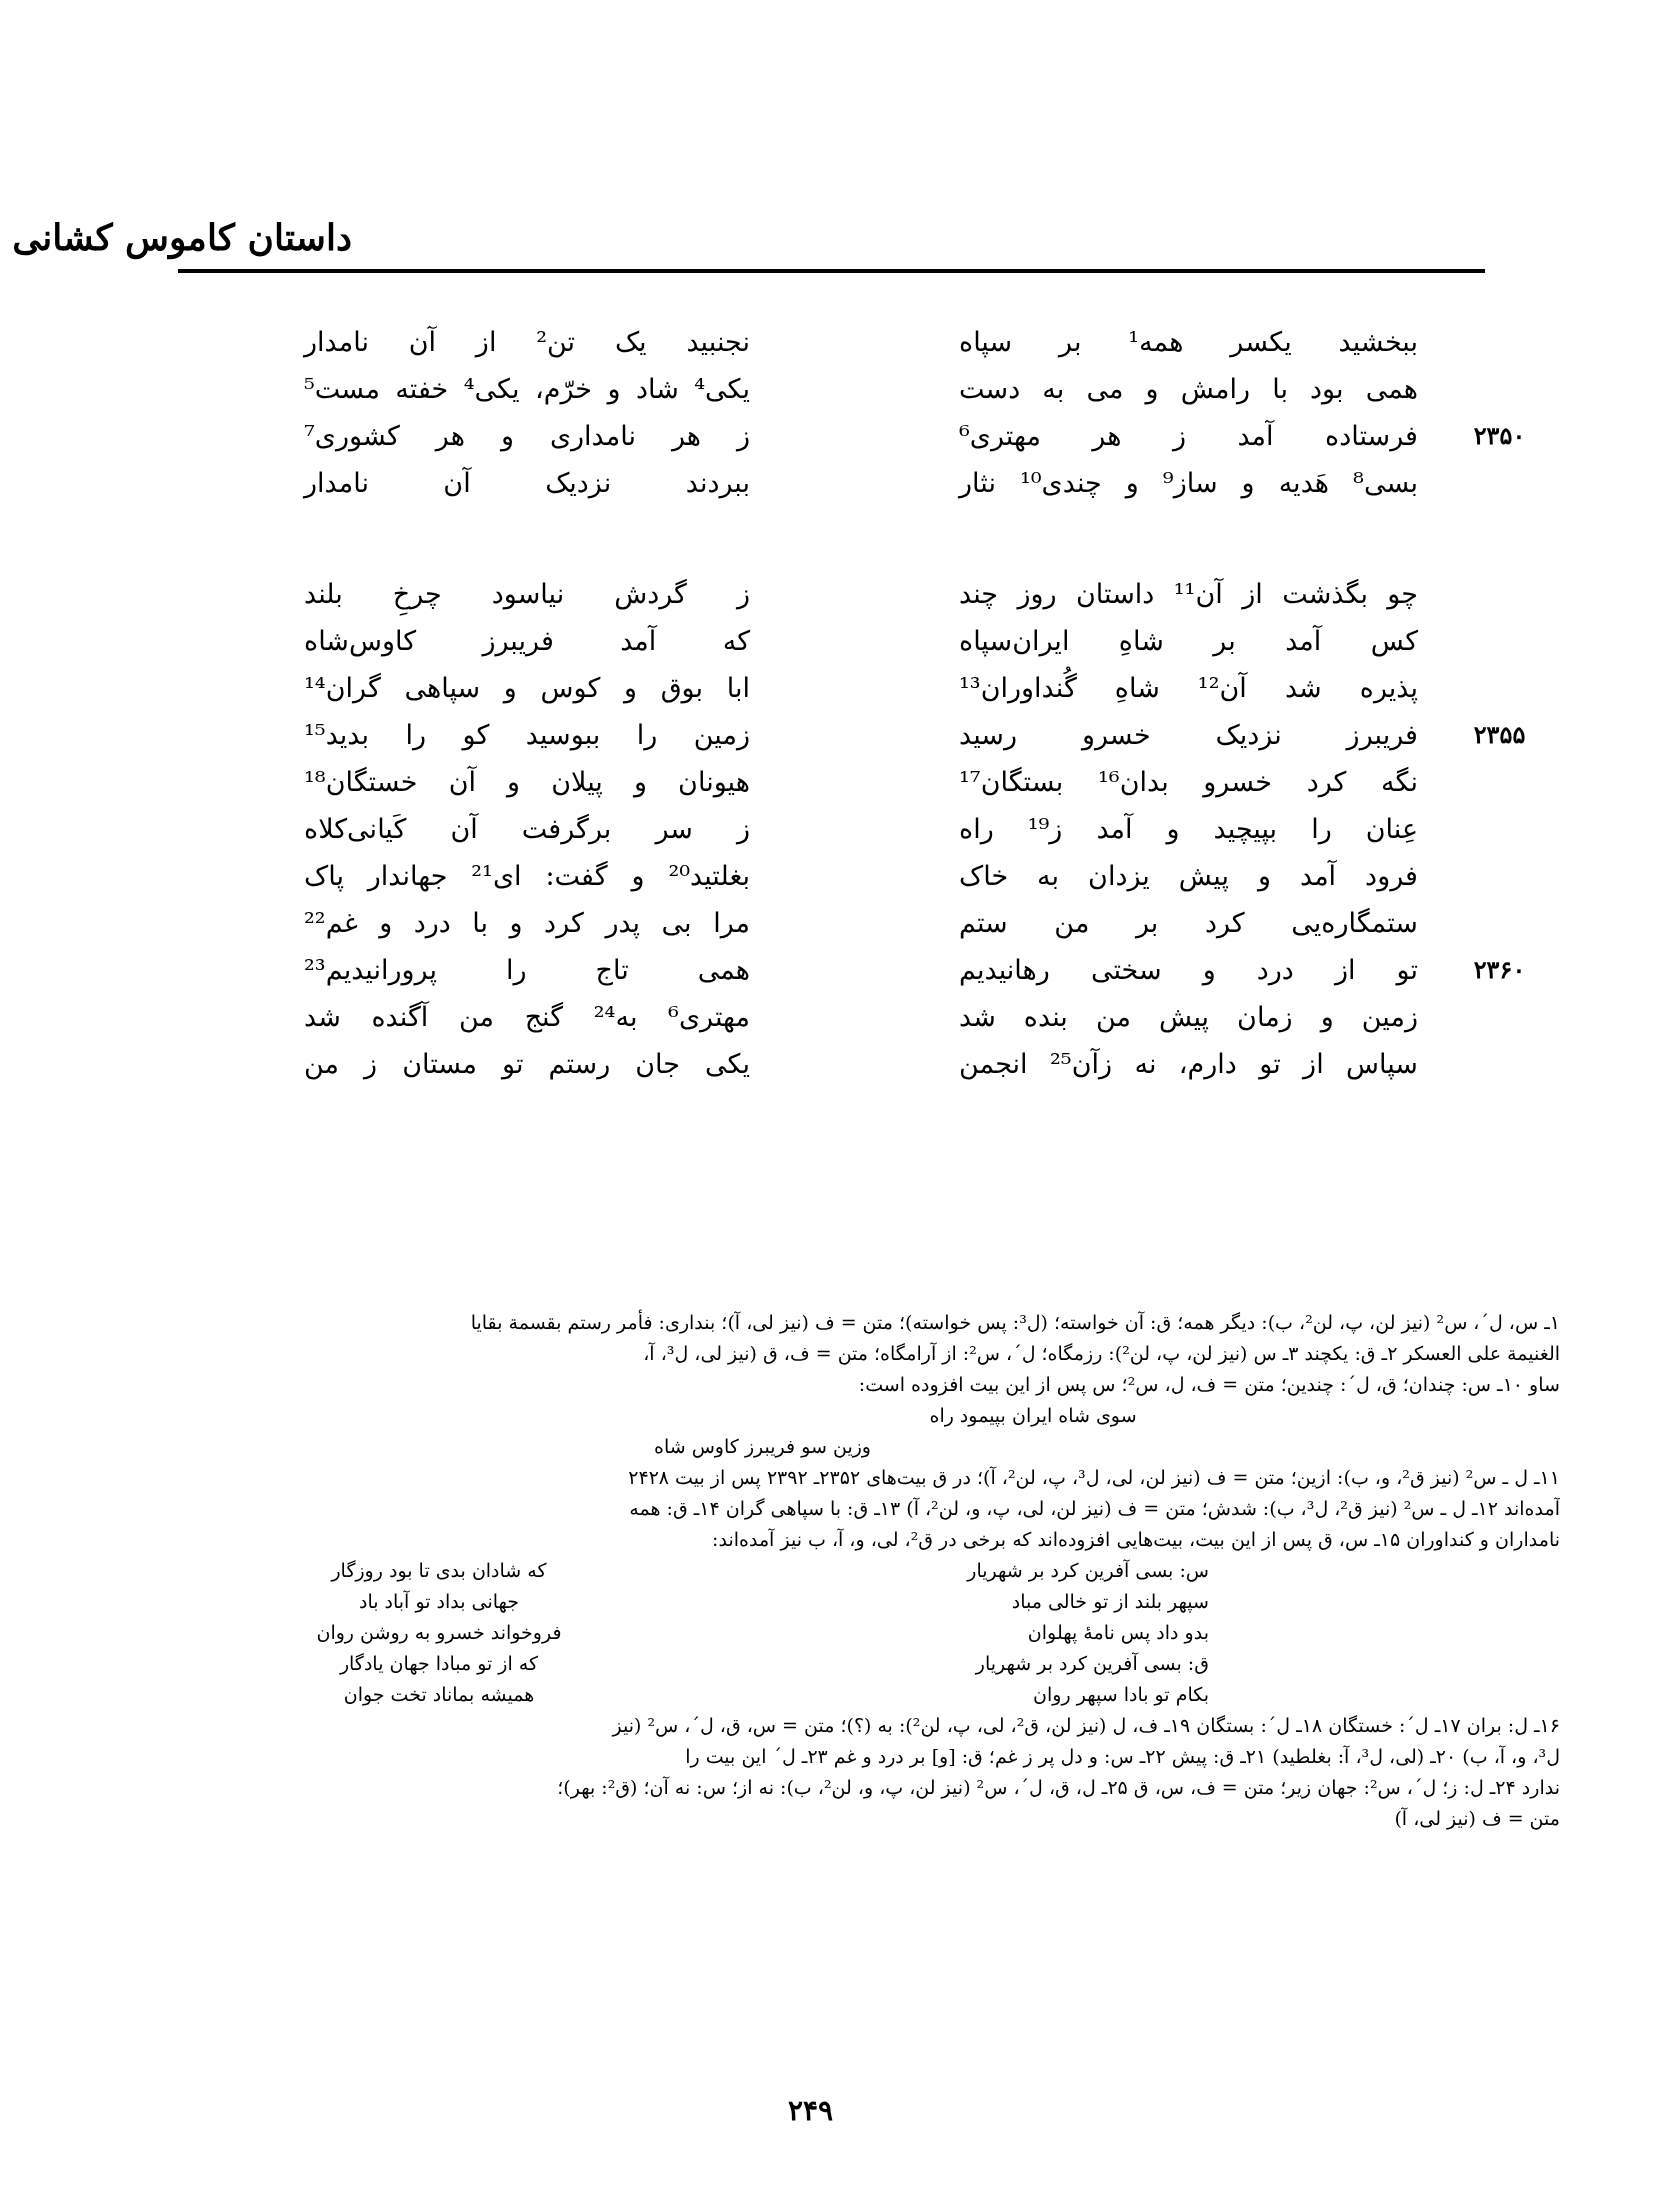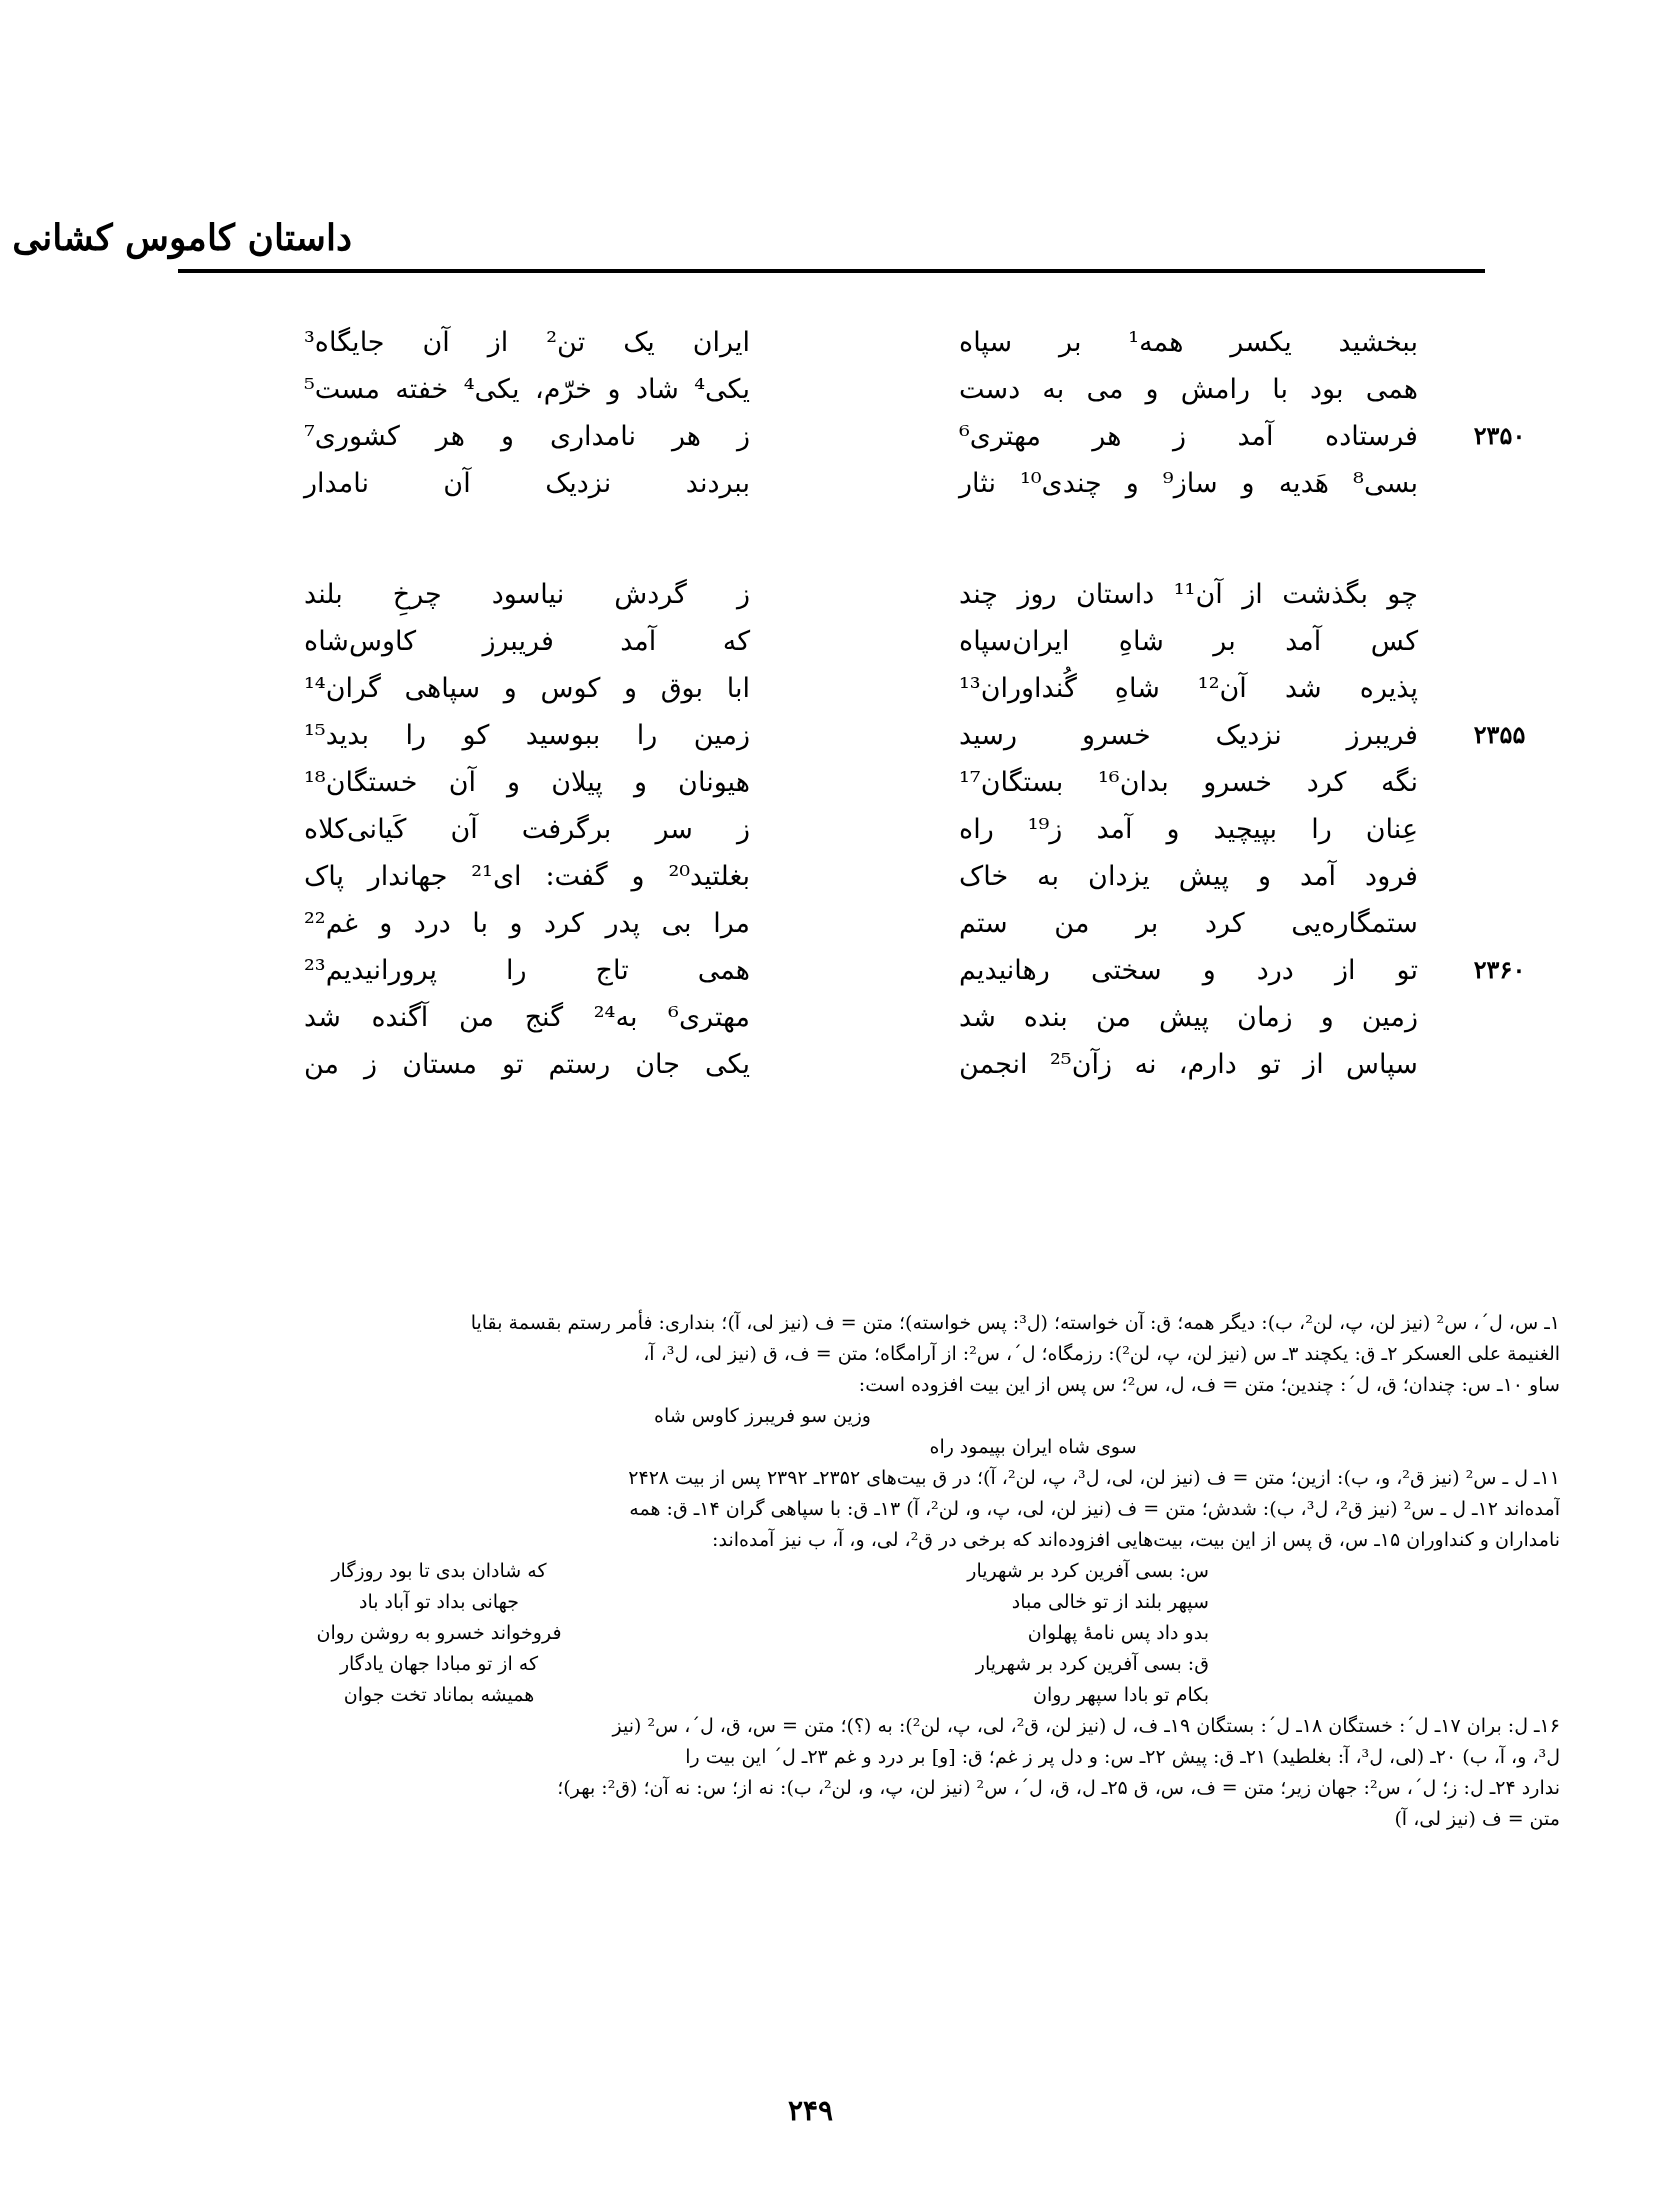--- a/index.html
+++ b/index.html
@@ -34,21 +34,21 @@
 
 <div>
   <div class="header-title">داستان کاموس کشانی</div>
   <div class="header-rule"></div>
 </div>
 
 <div class="verses">
   <div class="couplet">
       <span class="num"></span>
       <span class="h1">ببخشید یکسر همه¹ بر سپاه</span>
-      <span class="h2">ایران یک تن² از آن جایگاه³</span>
+      <span class="h2">نجنبید یک تن² از آن نامدار</span>
     </div>
   <div class="couplet">
       <span class="num"></span>
       <span class="h1">همی بود با رامش و می به دست</span>
       <span class="h2">یکی⁴ شاد و خرّم، یکی⁴ خفته مست⁵</span>
     </div>
   <div class="couplet">
       <span class="num">۲۳۵۰</span>
       <span class="h1">فرستاده آمد ز هر مهتری⁶</span>
       <span class="h2">ز هر نامداری و هر کشوری⁷</span>
@@ -113,22 +113,22 @@
       <span class="num"></span>
       <span class="h1">سپاس از تو دارم، نه زآن²⁵ انجمن</span>
       <span class="h2">یکی جان رستم تو مستان ز من</span>
     </div>
 </div>
 
 <div class="footnotes">
   <div class="fn-line">۱ـ س، لˊ، س² (نیز لن، پ، لن²، ب): دیگر همه؛ ق: آن خواسته؛ (ل³: پس خواسته)؛ متن = ف (نیز لی، آ)؛ بنداری: فأمر رستم بقسمة بقایا</div>
   <div class="fn-line">الغنیمة علی العسکر     ۲ـ ق: یکچند     ۳ـ س (نیز لن، پ، لن²): رزمگاه؛ لˊ، س²: از آرامگاه؛ متن = ف، ق (نیز لی، ل³، آ،</div>
   <div class="fn-line">ساو     ۱۰ـ س: چندان؛ ق، لˊ: چندین؛ متن = ف، ل، س²؛ س پس از این بیت افزوده است:</div>
+  <div class="fn-line fn-center" style="padding-left:338px;">سوی شاه ایران بپیمود راه</div>
   <div class="fn-line fn-center" style="padding-right:203px;">وزین سو فریبرز کاوس شاه</div>
-  <div class="fn-line fn-center" style="padding-left:338px;">سوی شاه ایران بپیمود راه</div>
   <div class="fn-line">۱۱ـ ل ـ س² (نیز ق²، و، ب): ازین؛ متن = ف (نیز لن، لی، ل³، پ، لن²، آ)؛ در ق بیت‌های ۲۳۵۲ـ ۲۳۹۲ پس از بیت ۲۴۲۸</div>
   <div class="fn-line">آمده‌اند     ۱۲ـ ل ـ س² (نیز ق²، ل³، ب): شدش؛ متن = ف (نیز لن، لی، پ، و، لن²، آ)     ۱۳ـ ق: با سپاهی گران     ۱۴ـ ق: همه</div>
   <div class="fn-line">نامداران و کنداوران     ۱۵ـ س، ق پس از این بیت، بیت‌هایی افزوده‌اند که برخی در ق²، لی، و، آ، ب نیز آمده‌اند:</div>
   <div class="added">
       <span class="a1">س: بسی آفرین کرد بر شهریار</span>
       <span class="a2">که شادان بدی تا بود روزگار</span>
     </div>
   <div class="added">
       <span class="a1">سپهر بلند از تو خالی مباد</span>
       <span class="a2">جهانی بداد تو آباد باد</span>

